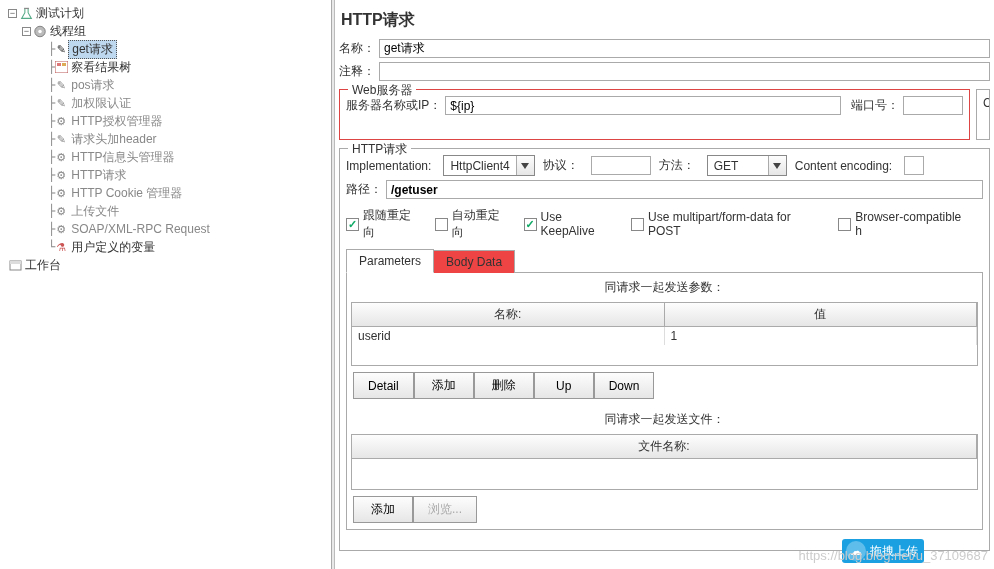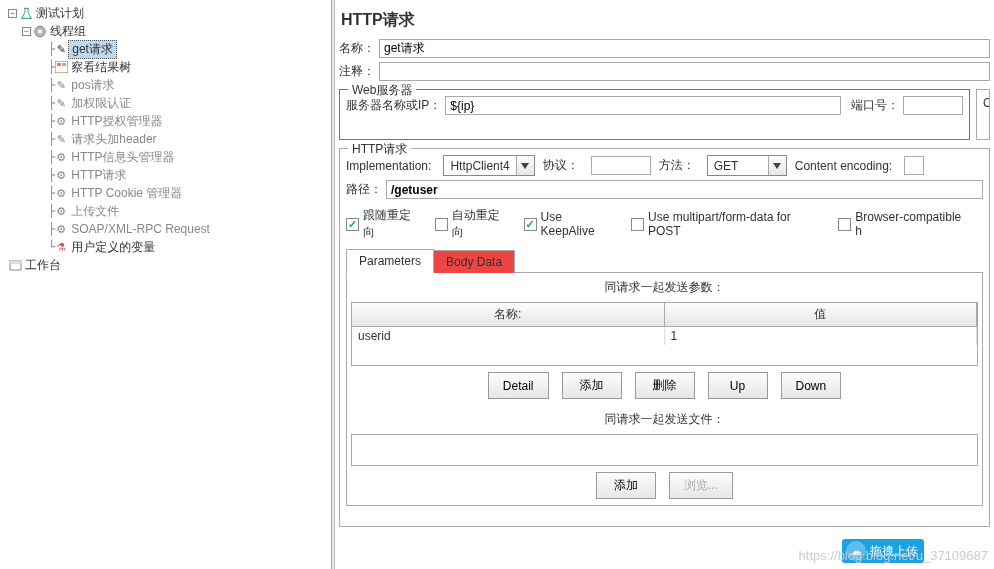--- a/index.html
+++ b/index.html
@@ -32,21 +32,21 @@
 .tab { border: 1px solid #aaa; padding: 4px 12px; background: #ef4444; border-bottom: none; cursor: pointer; }
 .tab.active { background: #fff; border-bottom: 1px solid #fff; position: relative; z-index: 2; }
 .tab + .tab { margin-left: -1px; }
 .panel-box { border: 1px solid #aaa; margin-top: -1px; }
 .section-title { text-align: center; padding: 6px; font-weight: normal; }
 .table { border: 1px solid #aaa; margin: 0 4px; }
 .table .hdr, .table .row { display: flex; }
 .table .hdr .cell { background: linear-gradient(#fdfdfd,#e6e6e6); border-bottom: 1px solid #aaa; border-right: 1px solid #aaa; padding: 3px 6px; text-align: center; font-weight: normal; }
 .table .row .cell { border-right: 1px solid #ddd; padding: 2px 6px; background: #fff; }
 .table .spacer { min-height: 20px; }
-.btn-row { display: flex; justify-content: center; gap: 13px; padding: 6px; }
+.btn-row { display: flex; justify-content: flex-start; gap: 0; padding: 6px; }
 .btn { border: 1px solid #999; background: linear-gradient(#fdfdfd,#e6e6e6); padding: 4px 14px; font-size: 12px; cursor: pointer; min-width: 60px; }
 .btn.disabled { color: #aaa; }
 .upload-chip { position: absolute; right: 70px; bottom: 6px; display: flex; align-items: center; background: #1ba1e2; color: #fff; border-radius: 3px; height: 24px; padding: 0 6px 0 4px; font-size: 12px; }
 .upload-chip .circ { width: 20px; height: 20px; border-radius: 50%; background: rgba(255,255,255,0.3); display: flex; align-items: center; justify-content: center; margin-right: 4px; }
 .watermark { position: absolute; right: 6px; bottom: 6px; color: #ccc; font-size: 13px; }
 .tri-down { width: 0; height: 0; border-left: 4px solid transparent; border-right: 4px solid transparent; border-top: 6px solid #444; }
 .tree-handle { width: 9px; height: 9px; border: 1px solid #888; display: inline-flex; align-items: center; justify-content: center; font-size: 9px; line-height: 1; color: #555; margin-right: 2px; }
 .r-icon { width: 14px; height: 14px; display: inline-flex; align-items: center; justify-content: center; font-size: 11px; }
 </style>
 </head>
@@ -250,20 +250,23 @@
           <div class="btn-row">
             <button class="btn">Detail</button>
             <button class="btn">添加</button>
             <button class="btn">删除</button>
             <button class="btn">Up</button>
             <button class="btn">Down</button>
           </div>
 
           <div class="section-title">同请求一起发送文件：</div>
           <div class="table">
+            <div class="hdr">
+                <div class="cell" style="flex:1">文件名称:</div>
+              </div>
             <div class="spacer" style="min-height:30px"></div>
           </div>
           <div class="btn-row">
             <button class="btn">添加</button>
             <button class="btn disabled">浏览...</button>
           </div>
         </div>
       </div>
     </div>
   </div>

